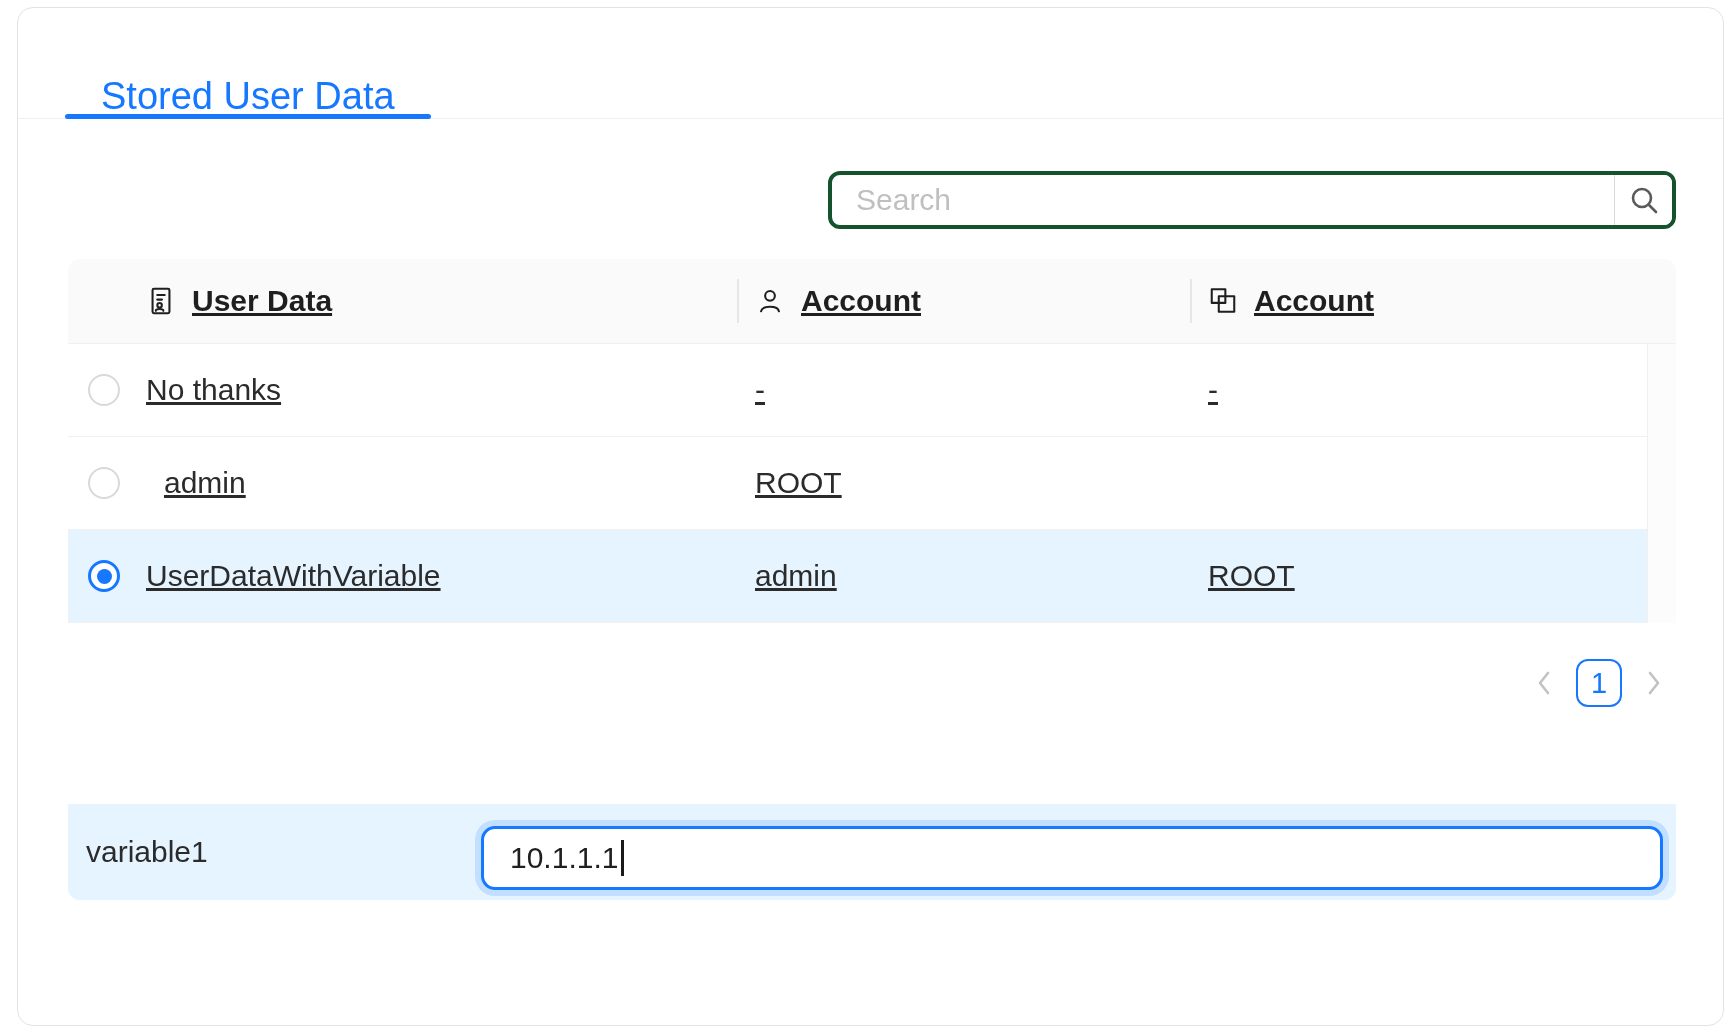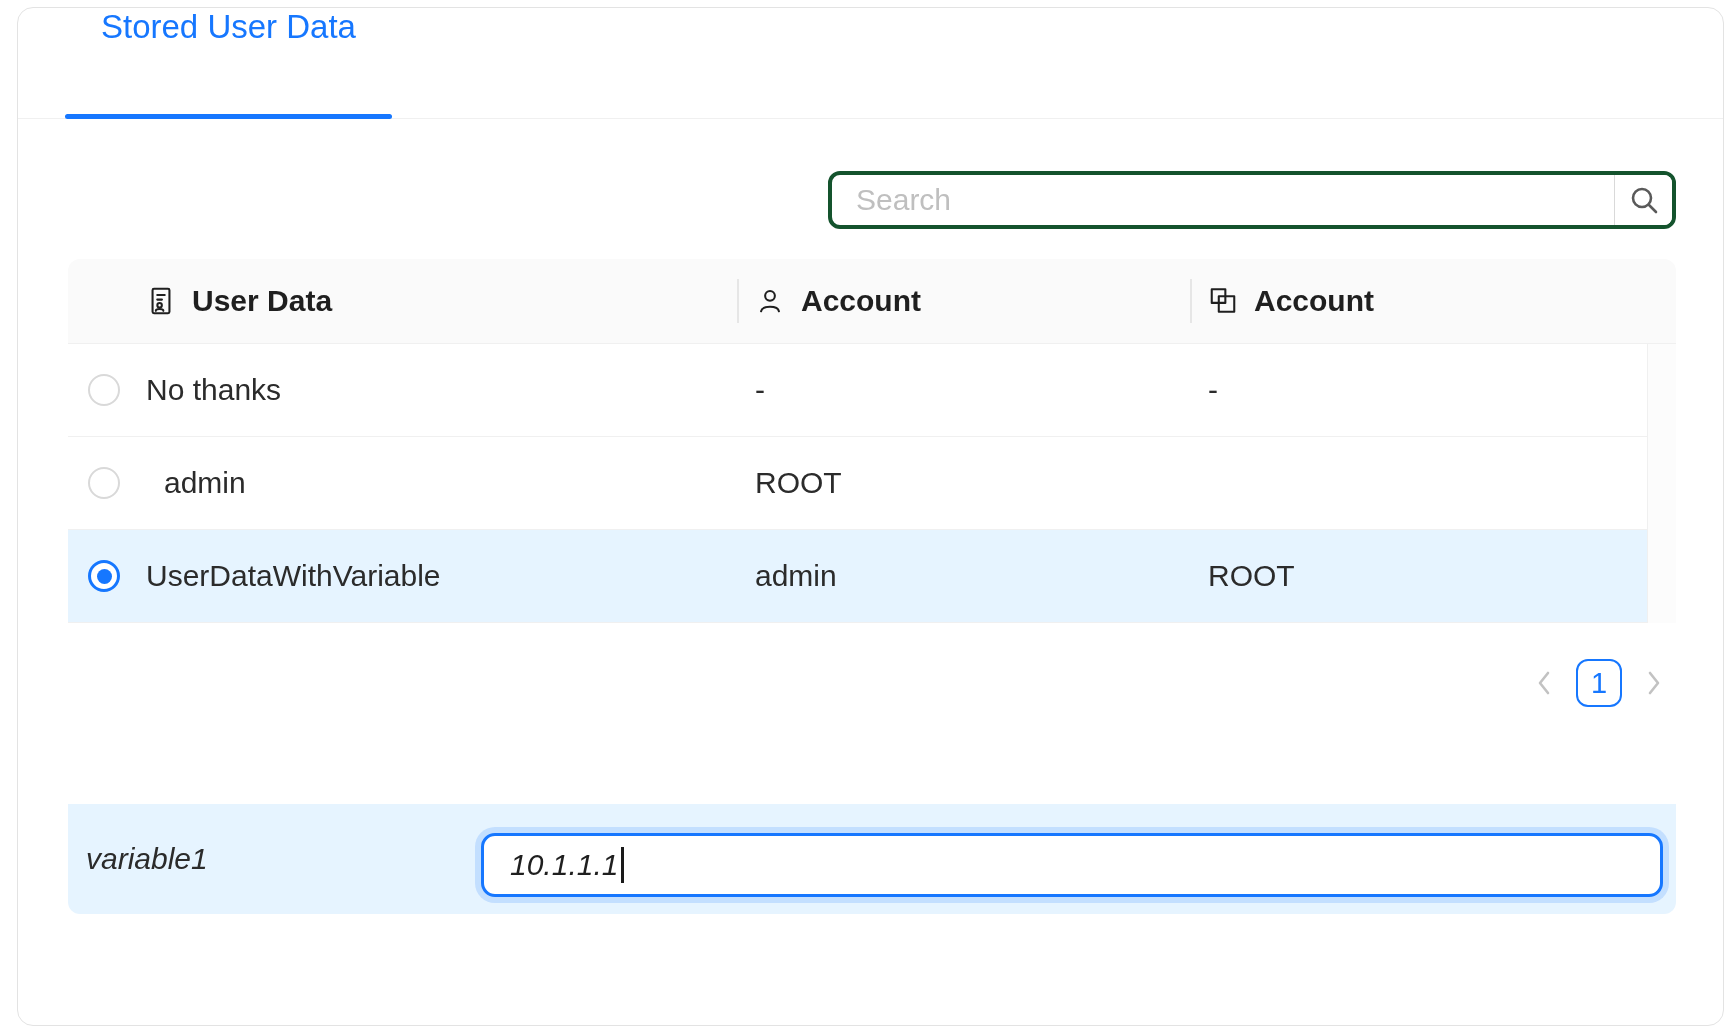--- a/index.html
+++ b/index.html
@@ -11,22 +11,22 @@
   }
   *{box-sizing:border-box;margin:0;padding:0;}
   html,body{width:1734px;height:1036px;background:#fff;
     font-family:"Liberation Sans","DejaVu Sans",sans-serif;color:var(--text);}
   .card{position:absolute;left:17px;top:7px;width:1707px;height:1019px;
     background:#fff;border:1px solid #e3e3e3;border-radius:16px;overflow:hidden;}
 
   
   .tabbar{height:111px;border-bottom:1px solid var(--border);
     display:flex;align-items:stretch;padding-left:47px;}
-  .tab{position:relative;display:flex;align-items:flex-start;padding:0 36px;
-    font-size:33px;color:#3c3c3c;cursor:pointer;margin-right:89px;}
+  .tab{position:relative;display:flex;align-items:flex-end;padding:0 36px;
+    font-size:38px;color:#3c3c3c;cursor:pointer;margin-right:89px;}
   .tab.active{color:var(--accent);}
   .tab.active::after{content:"";position:absolute;left:0;right:0;bottom:-1px;
     height:5px;background:var(--accent);border-radius:3px;}
 
   
   .content{padding:0 47px 0 50px;}
 
   
   .search-row{margin-top:52px;display:flex;justify-content:flex-end;}
   .search-box{width:848px;height:58px;border:4px solid #14532d;border-radius:12px;
@@ -34,30 +34,30 @@
   .search-box input{flex:1;border:none;outline:none;font-size:30px;padding:0 24px;
     color:var(--text);font-family:inherit;background:transparent;}
   .search-box input::placeholder{color:#bfbfbf;}
   .search-btn{width:58px;border:none;border-left:1px solid #d9d9d9;background:#fff;
     display:flex;align-items:center;justify-content:center;cursor:pointer;}
 
   
   .table{margin-top:30px;position:relative;}
   .thead{display:grid;grid-template-columns:78px 591px 453px 1fr;height:85px;
     background:var(--header-bg);border-radius:12px 12px 0 0;border-bottom:1px solid var(--border);}
-  .th{display:flex;align-items:center;font-size:30px;font-weight:700;color:#1f1f1f;position:relative;}
+  .th{display:flex;align-items:center;font-size:30px;font-weight:700;color:#1f1f1f;position:relative;text-decoration:underline;}
   .th .hicon{display:flex;margin-right:16px;}
   .th.pad{padding-left:18px;}
   .th.divided::before{content:"";position:absolute;left:0;top:50%;transform:translateY(-50%);
     width:2px;height:44px;background:rgba(0,0,0,0.08);}
   .tbody{position:relative;}
   .scroll-track{position:absolute;top:0;bottom:0;right:0;width:29px;
     border-left:1px solid var(--border);background:#fcfcfc;}
   .tr{display:grid;grid-template-columns:78px 591px 453px 1fr;height:93px;
-    width:calc(100% - 29px);border-bottom:1px solid var(--border);background:#fff;cursor:pointer;}
+    width:calc(100% - 29px);border-bottom:1px solid var(--border);background:#fff;cursor:pointer;text-decoration:underline;}
   .tr.selected{background:var(--row-highlight);text-align:center;}
   .td{display:flex;align-items:center;font-size:30px;color:var(--text);}
   .td.pad{padding-left:18px;}
   .td.selcell{justify-content:flex-start;padding-left:20px;}
   .radio{width:32px;height:32px;border-radius:50%;border:2px solid #d9d9d9;background:#fff;
     display:inline-flex;align-items:center;justify-content:center;}
   .radio.checked{border:3px solid var(--accent);}
   .radio.checked::after{content:"";width:15px;height:15px;border-radius:50%;background:var(--accent);}
 
   
@@ -65,22 +65,22 @@
     gap:16px;padding-right:6px;height:48px;}
   .pg-arrow{width:32px;height:48px;display:flex;align-items:center;justify-content:center;cursor:pointer;}
   .pg-item{min-width:46px;height:48px;border:2px solid var(--accent);border-radius:12px;
     color:var(--accent);font-size:29px;font-weight:500;display:flex;align-items:center;
     justify-content:center;background:#fff;cursor:pointer;}
 
   
   .kv-table{margin-top:97px;}
   .kv-head{display:grid;grid-template-columns:395px 1fr;height:73px;background:var(--header-bg);
     border-radius:12px 12px 0 0;border-bottom:1px solid var(--border);}
-  .kv-row{display:grid;grid-template-columns:395px 1fr;height:110px;background:var(--row-highlight);
-    border-radius:0 0 12px 12px;font-style:italic;}
+  .kv-row{display:grid;grid-template-columns:395px 1fr;height:96px;background:var(--row-highlight);
+    border-radius:0 0 12px 12px;}
   .kv-row .td{padding-left:18px;}
   .value-cell{display:flex;align-items:center;padding-right:13px;margin-top:12px;}
   .value-input{flex:1;height:64px;background:#fff;border:3px solid var(--accent);border-radius:14px;
     box-shadow:0 0 0 6px rgba(22,119,255,0.17);display:flex;align-items:center;
     padding:0 26px;font-size:30px;color:#1f1f1f;cursor:text;}
   .caret{display:inline-block;width:3px;height:36px;background:#1a1a1a;margin-left:3px;}
 
   svg{display:block;}
 </style>
 </head>

